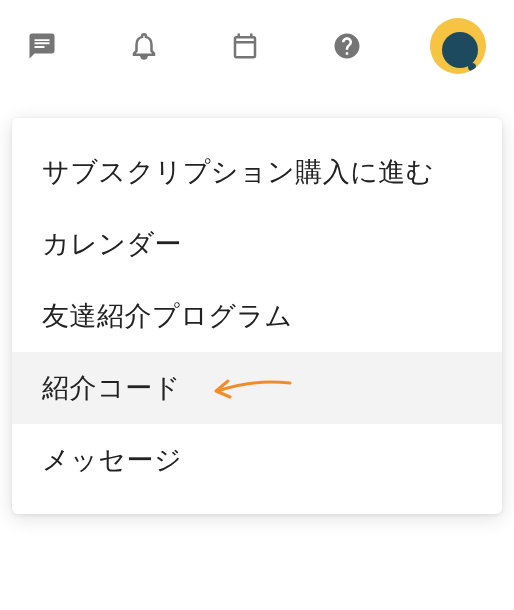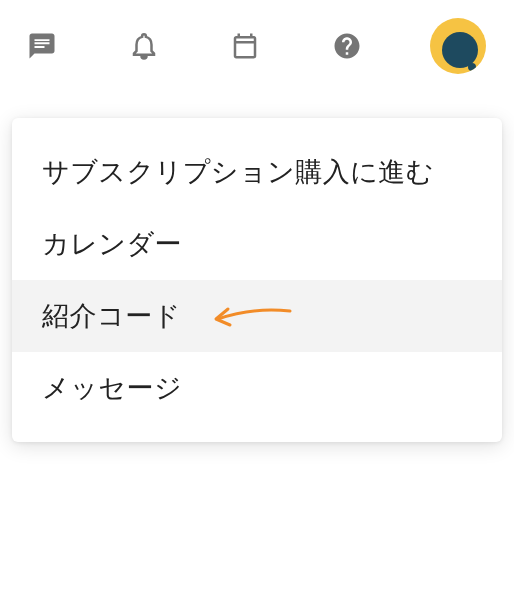--- a/index.html
+++ b/index.html
@@ -121,20 +121,23 @@
   <div class="avatar"></div>
 </div>
 
 <div class="menu">
   <div class="menu-item">
     <span>サブスクリプション購入に進む</span>
   </div>
   <div class="menu-item">
     <span>カレンダー</span>
   </div>
+  <div class="menu-item">
+    <span>友達紹介プログラム</span>
+  </div>
   <div class="menu-item highlighted">
     <span>紹介コード</span>
     <div class="arrow">
       <svg viewBox="0 0 80 30">
         <path d="M 78 10 Q 40 6 6 18"></path>
         <path d="M 16 8 L 4 18 L 18 24"></path>
       </svg>
     </div>
   </div>
   <div class="menu-item">

